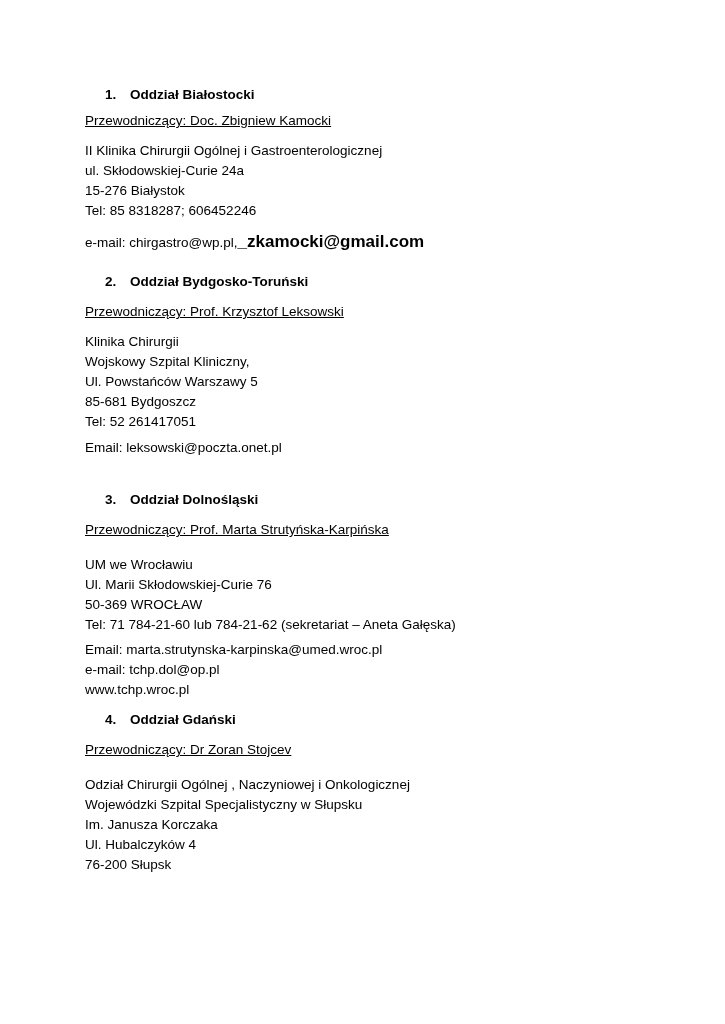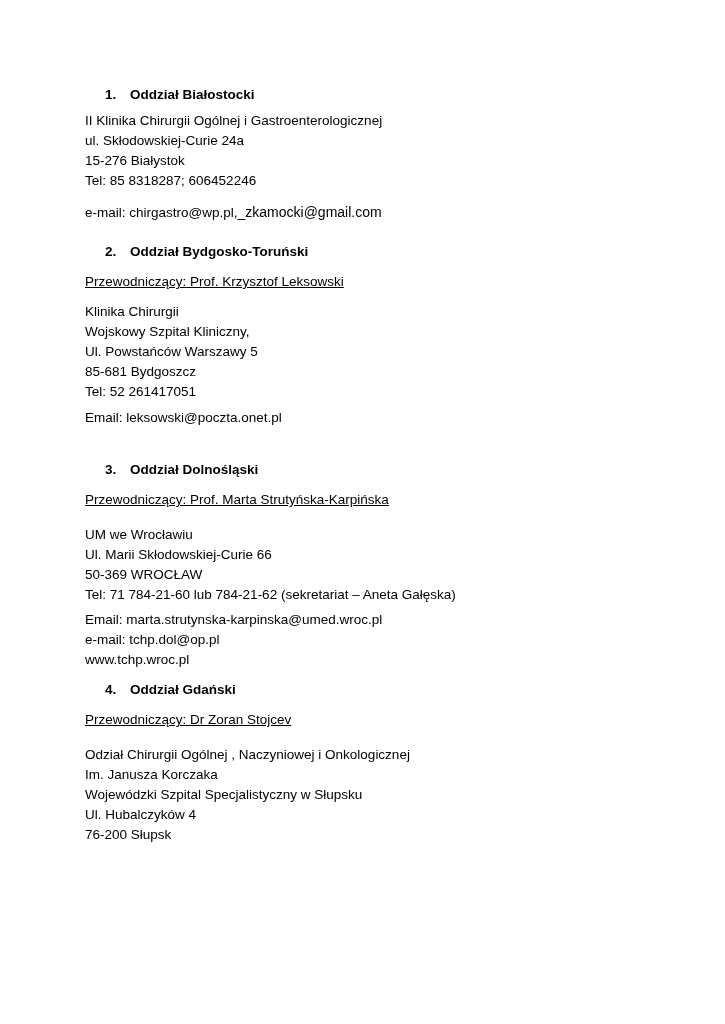--- a/index.html
+++ b/index.html
@@ -30,40 +30,42 @@
     width: 25px;
     flex: none;
   }
   .chair {
     text-decoration: underline;
   }
   .line {
     white-space: nowrap;
   }
   .small {
-    font-size: 14px;
+    font-size: 17px;
+    font-weight: bold;
   }
   
   .mb5  { margin-bottom: 5px; }
   .mb6  { margin-bottom: 6px; }
   .mb10 { margin-bottom: 10px; }
   .mb11 { margin-bottom: 11px; }
   .mb15 { margin-bottom: 15px; }
   .mb19 { margin-bottom: 19px; }
   .mb54 { margin-bottom: 32px; }
 </style>
 </head>
 <body>
 
 <div class="page">
 
   <div class="sec-heading mb6">
     <span class="sec-num">1.</span>
     <span>Oddział Białostocki</span>
   </div>
+  <div class="chair mb10">Przewodniczący: Doc. Zbigniew Kamocki</div>
   <div class="addr mb11">
     <div class="line">II Klinika Chirurgii Ogólnej i Gastroenterologicznej</div>
     <div class="line">ul. Skłodowskiej-Curie 24a</div>
     <div class="line">15-276 Białystok</div>
     <div class="line">Tel: 85 8318287; 606452246</div>
   </div>
   <div class="contacts mb19">
     <div class="line"><span>e-mail: chirgastro@wp.pl,</span><span class="small">_zkamocki@gmail.com</span></div>
   </div>
 
@@ -83,36 +85,36 @@
     <div class="line">Email: leksowski@poczta.onet.pl</div>
   </div>
 
   <div class="sec-heading mb10">
     <span class="sec-num">3.</span>
     <span>Oddział Dolnośląski</span>
   </div>
   <div class="chair mb15">Przewodniczący: Prof. Marta Strutyńska-Karpińska</div>
   <div class="addr mb5">
     <div class="line">UM we Wrocławiu</div>
-    <div class="line">Ul. Marii Skłodowskiej-Curie 66</div>
+    <div class="line">Ul. Marii Skłodowskiej-Curie 76</div>
     <div class="line">50-369 WROCŁAW</div>
     <div class="line">Tel: 71 784-21-60 lub 784-21-62 (sekretariat – Aneta Gałęska)</div>
   </div>
   <div class="contacts mb10">
     <div class="line">Email: marta.strutynska-karpinska@umed.wroc.pl</div>
     <div class="line">e-mail: tchp.dol@op.pl</div>
     <div class="line">www.tchp.wroc.pl</div>
   </div>
 
   <div class="sec-heading mb10">
     <span class="sec-num">4.</span>
     <span>Oddział Gdański</span>
   </div>
   <div class="chair mb15">Przewodniczący: Dr Zoran Stojcev</div>
   <div class="addr">
     <div class="line">Odział Chirurgii Ogólnej , Naczyniowej i Onkologicznej</div>
+    <div class="line">Wojewódzki Szpital Specjalistyczny w Słupsku</div>
     <div class="line">Im. Janusza Korczaka</div>
-    <div class="line">Wojewódzki Szpital Specjalistyczny w Słupsku</div>
     <div class="line">Ul. Hubalczyków 4</div>
     <div class="line">76-200 Słupsk</div>
   </div>
 
 </div>
 
 </body></html>

